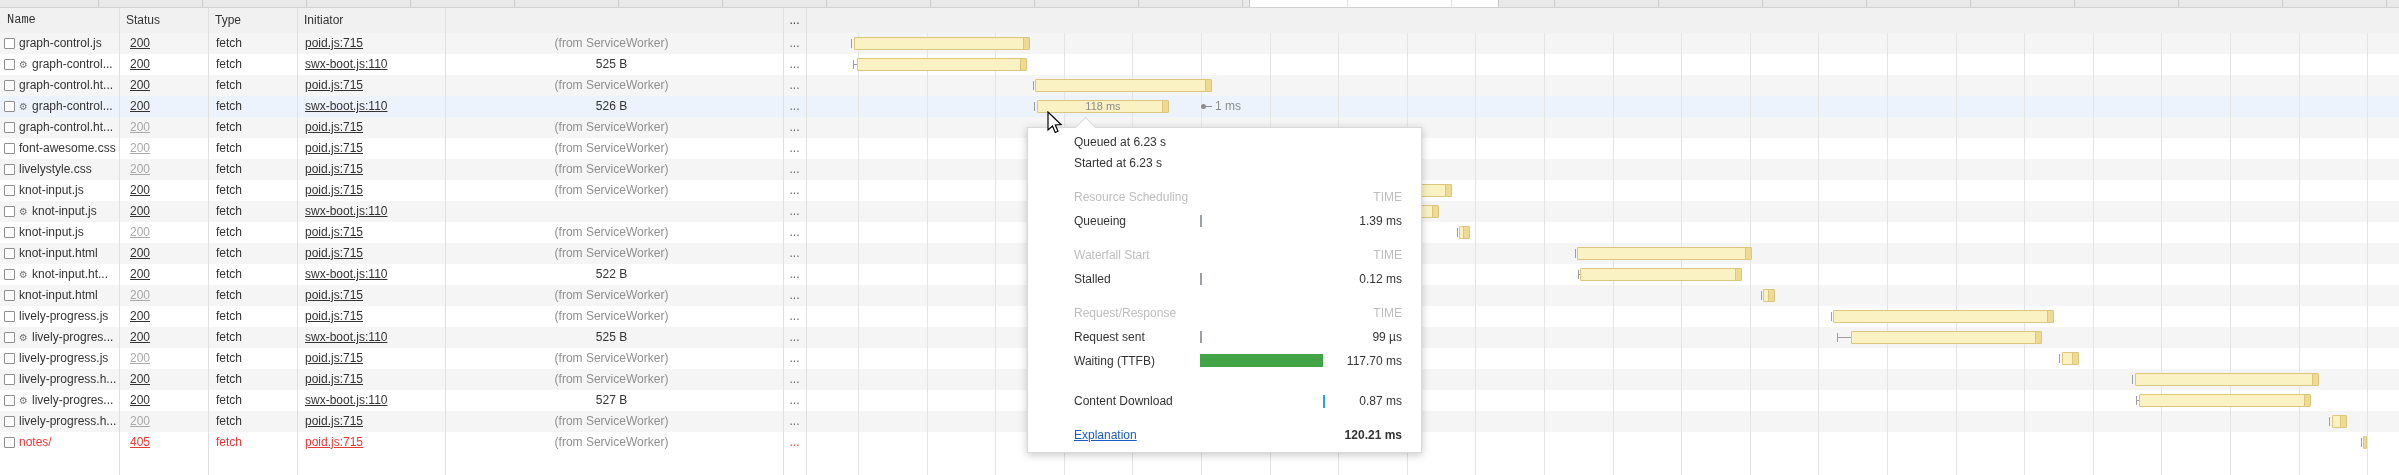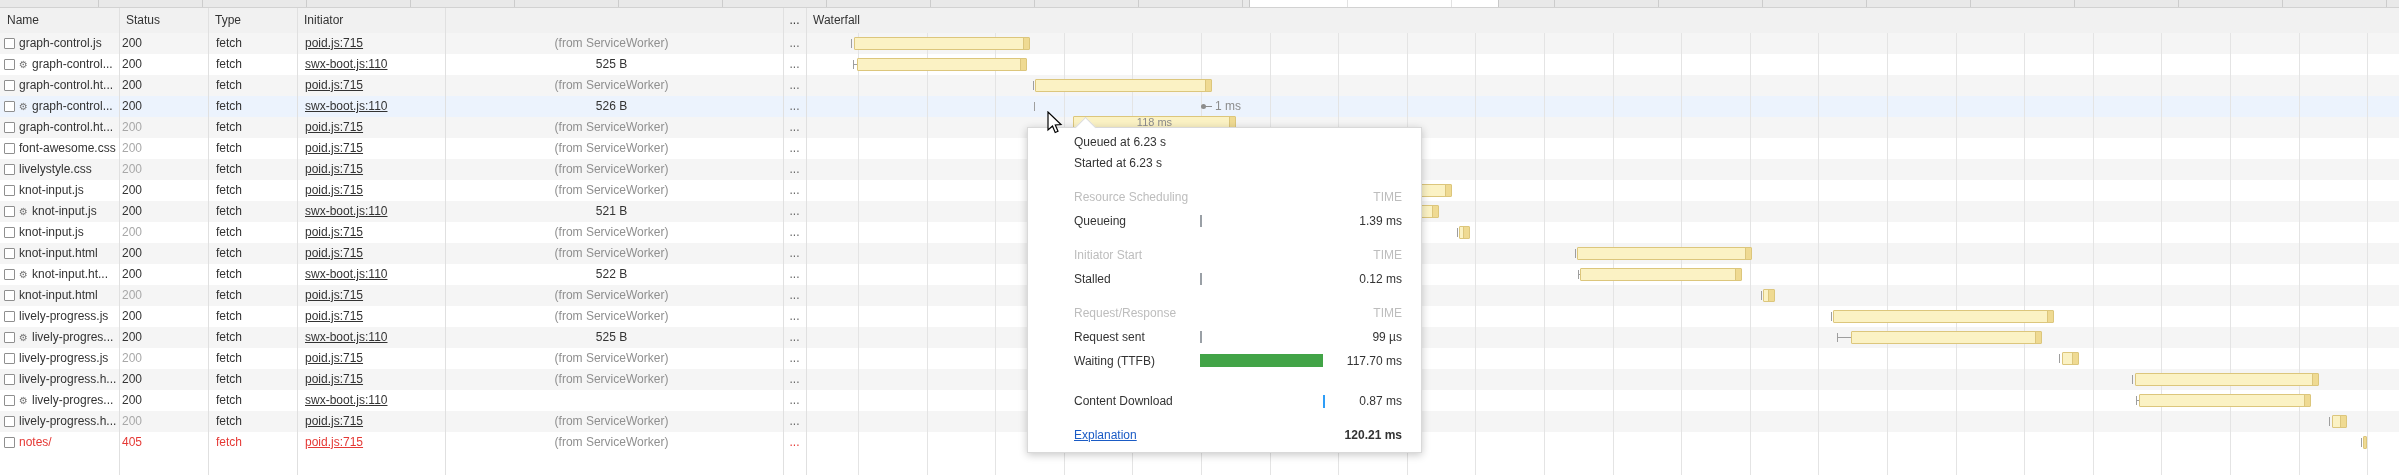--- a/index.html
+++ b/index.html
@@ -17,21 +17,21 @@
   
   .row{position:absolute;left:0;width:2399px;height:21px;}
   .row.odd{background:#f5f5f5;}
   .row.even{background:#ffffff;}
   .row.selected{background:#ecf3fd;}
   .cell{position:absolute;top:0;height:21px;line-height:21px;white-space:nowrap;overflow:hidden;}
   .name-cell{left:0;width:117px;display:flex;align-items:center;gap:4px;padding-left:4px;box-sizing:border-box;}
   .sq{width:9px;height:9px;border:1px solid #8f8f8f;border-radius:1px;background:#fff;flex:none;}
   .gear{color:#757575;font-size:10px;line-height:10px;flex:none;}
   .name-label{overflow:hidden;white-space:nowrap;}
-  .status-cell{left:122px;width:78px;}
+  .status-cell{left:130px;width:78px;text-decoration:underline;}
   .type-cell{left:216px;width:78px;}
   .init-cell{left:305px;width:137px;}
   .init-link{color:inherit;text-decoration:underline;cursor:pointer;}
   .size-cell{left:445px;width:333px;text-align:center;}
   .dots-cell{left:783px;width:23px;text-align:center;color:#666;}
   .muted{color:#a8a8a8;}
   .sizegray{color:#8f8f8f;}
   .row.error .name-label,.row.error .status-cell,.row.error .type-cell,
   .row.error .init-cell,.row.error .dots-cell{color:#e53935;}
   
@@ -88,26 +88,25 @@
       <div class="ts-tick" style="left: 2074px;"></div>
       <div class="ts-tick" style="left: 2178px;"></div>
       <div class="ts-tick" style="left: 2282px;"></div>
       <div class="ts-tick" style="left: 2386px;"></div>
       <div class="ts-window" style="left: 1249px; width: 250px;">
         <div class="ts-wtick" style="left: 97px;"></div>
         <div class="ts-wtick" style="left: 201px;"></div>
       </div>
     </div>
   <div class="gheader" id="gheader">
-      <div class="hcell" style="left: 0px; width: 119px;">Name</div>
+      <div class="hcell" style="left: 0px; width: 119px; font-family: Liberation Mono, monospace;">Name</div>
       <div class="hcell" style="left: 119px; width: 89px;">Status</div>
       <div class="hcell" style="left: 208px; width: 89px;">Type</div>
       <div class="hcell" style="left: 297px; width: 148px;">Initiator</div>
       <div class="hcell center" style="left: 783px; width: 23px;">...</div>
-      <div class="hcell" style="left: 806px; width: 1593px;">Waterfall</div>
     </div>
   <div id="rows-layer">
       <div class="row odd" style="top: 33px;">
         <div class="cell name-cell">
           <div class="sq"></div>
           <div class="name-label">graph-control.js</div>
         </div>
         <div class="cell status-cell">200</div>
         <div class="cell type-cell">fetch</div>
         <div class="cell init-cell"><span class="init-link">poid.js:715</span></div>
@@ -195,21 +194,20 @@
       </div>
       <div class="row odd" style="top: 201px;">
         <div class="cell name-cell">
           <div class="sq"></div>
           <div class="gear">⚙</div>
           <div class="name-label">knot-input.js</div>
         </div>
         <div class="cell status-cell">200</div>
         <div class="cell type-cell">fetch</div>
         <div class="cell init-cell"><span class="init-link">swx-boot.js:110</span></div>
-        <div class="cell size-cell">521 B</div>
         <div class="cell dots-cell">...</div>
       </div>
       <div class="row even" style="top: 222px;">
         <div class="cell name-cell">
           <div class="sq"></div>
           <div class="name-label">knot-input.js</div>
         </div>
         <div class="cell status-cell muted">200</div>
         <div class="cell type-cell">fetch</div>
         <div class="cell init-cell"><span class="init-link">poid.js:715</span></div>
@@ -297,20 +295,21 @@
       </div>
       <div class="row even" style="top: 390px;">
         <div class="cell name-cell">
           <div class="sq"></div>
           <div class="gear">⚙</div>
           <div class="name-label">lively-progres...</div>
         </div>
         <div class="cell status-cell">200</div>
         <div class="cell type-cell">fetch</div>
         <div class="cell init-cell"><span class="init-link">swx-boot.js:110</span></div>
+        <div class="cell size-cell">527 B</div>
         <div class="cell dots-cell">...</div>
       </div>
       <div class="row odd" style="top: 411px;">
         <div class="cell name-cell">
           <div class="sq"></div>
           <div class="name-label">lively-progress.h...</div>
         </div>
         <div class="cell status-cell muted">200</div>
         <div class="cell type-cell">fetch</div>
         <div class="cell init-cell"><span class="init-link">poid.js:715</span></div>
@@ -368,21 +367,21 @@
       <div class="btick" style="left: 853px; top: 60px;"></div>
       <div class="bline" style="left: 853px; width: 4px; top: 64px;"></div>
       <div class="bar" style="left: 857px; width: 170px; top: 58px;">
         <div class="cap" style="width: 5px;"></div>
       </div>
       <div class="btick" style="left: 1033px; top: 81px;"></div>
       <div class="bar" style="left: 1035px; width: 177px; top: 79px;">
         <div class="cap" style="width: 5px;"></div>
       </div>
       <div class="btick" style="left: 1034px; top: 102px;"></div>
-      <div class="bar" style="left: 1037px; width: 163px; top: 116px; margin-left: 36px;">
+      <div class="bar" style="left: 1037px; width: 132px; top: 100px;">
         <div class="cap" style="width: 5px;"></div>
         <div class="blabel">118 ms</div>
       </div>
       <div class="after-dot" style="left: 1201px; top: 104px;"></div>
       <div class="after-line" style="left: 1205px; width: 7px; top: 106px;"></div>
       <div class="after-text" style="left: 1215px; top: 100px;">1 ms</div>
       <div class="bar" style="left: 1277px; width: 175px; top: 184px;">
         <div class="cap" style="width: 5px;"></div>
       </div>
       <div class="bar" style="left: 1281px; width: 158px; top: 205px;">
@@ -437,21 +436,21 @@
       </div>
     </div>
 
   <div class="tooltip" id="tooltip">
     <div class="caret"></div>
     <div class="tt-line" style="margin-top:8px">Queued at 6.23 s</div>
     <div class="tt-line" style="margin-top:9px">Started at 6.23 s</div>
     <div id="tt-sections">
         <div class="tt-line tt-h" style="margin-top: 22px;"><span>Resource Scheduling</span><span class="tt-right">TIME</span></div>
         <div class="tt-line" style="margin-top: 12px;"><span>Queueing</span><span class="tt-marker-tick" style="left: 155px;"></span><span class="tt-right">1.39 ms</span></div>
-        <div class="tt-line tt-h" style="margin-top: 22px;"><span>Initiator Start</span><span class="tt-right">TIME</span></div>
+        <div class="tt-line tt-h" style="margin-top: 22px;"><span>Waterfall Start</span><span class="tt-right">TIME</span></div>
         <div class="tt-line" style="margin-top: 12px;"><span>Stalled</span><span class="tt-marker-tick" style="left: 155px;"></span><span class="tt-right">0.12 ms</span></div>
         <div class="tt-line tt-h" style="margin-top: 22px;"><span>Request/Response</span><span class="tt-right">TIME</span></div>
         <div class="tt-line" style="margin-top: 12px;"><span>Request sent</span><span class="tt-marker-tick" style="left: 155px;"></span><span class="tt-right">99 µs</span></div>
         <div class="tt-line" style="margin-top: 12px;"><span>Waiting (TTFB)</span><span class="tt-marker-bar" style="left: 155px; width: 123px; background: rgb(66, 164, 71);"></span><span class="tt-right">117.70 ms</span></div>
         <div class="tt-line" style="margin-top: 28px;"><span>Content Download</span><span class="tt-marker-tick blue" style="left: 278px;"></span><span class="tt-right">0.87 ms</span></div>
       </div>
     <div class="tt-line" style="margin-top:22px">
       <span class="tt-footer-link" style="color:#1a5bc5">Explanation</span>
       <span class="tt-right tt-total">120.21 ms</span>
     </div>

